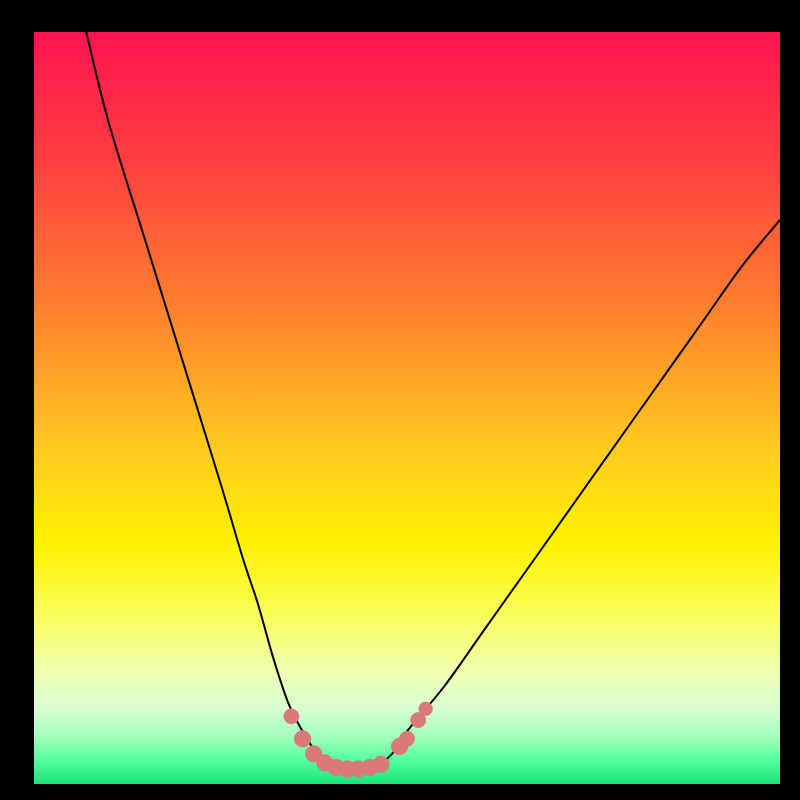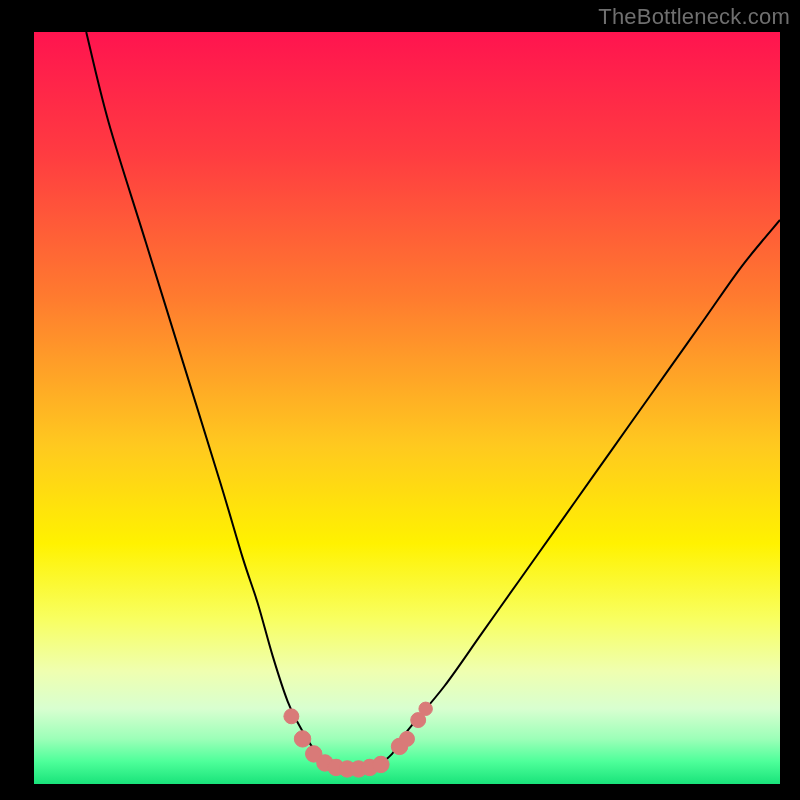--- a/index.html
+++ b/index.html
@@ -42,21 +42,20 @@
     left: 0; top: 0;
     width: 100%;
     height: 100%;
     z-index: 3;
   }
 </style>
 </head>
 <body>
 
 <div class="frame">
-  <div class="watermark">TheBottleneck.com</div>
   <div class="plot-area" id="plot" style="left: 34px; top: 32px; width: 746px; height: 752px;">
     <div class="gradient-bg" id="grad" style="background: linear-gradient(rgb(255, 20, 79) 0%, rgb(255, 59, 65) 16%, rgb(255, 122, 47) 35%, rgb(255, 201, 31) 55%, rgb(255, 242, 0) 68%, rgb(248, 255, 96) 78%, rgb(239, 255, 176) 85%, rgb(216, 255, 208) 90%, rgb(156, 255, 184) 94%, rgb(78, 255, 154) 97%, rgb(25, 227, 122) 100%);"></div>
     <svg class="curve" id="curve-svg" preserveAspectRatio="none" viewBox="0 0 746 752">
         <path d="M 52.22 0.00 C 55.95 15.04, 64.65 55.15, 74.60 90.24 C 84.55 125.33, 99.47 170.45, 111.90 210.56 C 124.33 250.67, 136.77 290.77, 149.20 330.88 C 161.63 370.99, 176.55 418.61, 186.50 451.20 C 196.45 483.79, 202.66 506.35, 208.88 526.40 C 215.10 546.45, 218.83 555.23, 223.80 571.52 C 228.77 587.81, 233.75 607.87, 238.72 624.16 C 243.69 640.45, 248.67 656.75, 253.64 669.28 C 258.61 681.81, 263.59 690.59, 268.56 699.36 C 273.53 708.13, 278.51 716.28, 283.48 721.92 C 288.45 727.56, 293.43 730.69, 298.40 733.20 C 303.37 735.71, 308.35 736.33, 313.32 736.96 C 318.29 737.59, 323.27 737.59, 328.24 736.96 C 333.21 736.33, 338.19 735.71, 343.16 733.20 C 348.13 730.69, 353.11 727.56, 358.08 721.92 C 363.05 716.28, 364.30 710.64, 373.00 699.36 C 381.70 688.08, 397.87 670.53, 410.30 654.24 C 422.73 637.95, 435.17 619.15, 447.60 601.60 C 460.03 584.05, 472.47 566.51, 484.90 548.96 C 497.33 531.41, 509.77 513.87, 522.20 496.32 C 534.63 478.77, 547.07 461.23, 559.50 443.68 C 571.93 426.13, 584.37 408.59, 596.80 391.04 C 609.23 373.49, 621.67 355.95, 634.10 338.40 C 646.53 320.85, 658.97 303.31, 671.40 285.76 C 683.83 268.21, 696.27 249.41, 708.70 233.12 C 721.13 216.83, 739.78 195.52, 746.00 188.00" fill="none" stroke="#000000" stroke-width="2"></path>
         <circle cx="257.37" cy="684.32" r="7.46" fill="#d97a78" stroke="#d97a78"></circle>
         <circle cx="268.56" cy="706.88" r="8.21" fill="#d97a78" stroke="#d97a78"></circle>
         <circle cx="279.75" cy="721.92" r="8.21" fill="#d97a78" stroke="#d97a78"></circle>
         <circle cx="290.94" cy="730.94" r="8.21" fill="#d97a78" stroke="#d97a78"></circle>
         <circle cx="302.13" cy="735.46" r="8.21" fill="#d97a78" stroke="#d97a78"></circle>
         <circle cx="313.32" cy="736.96" r="8.21" fill="#d97a78" stroke="#d97a78"></circle>

